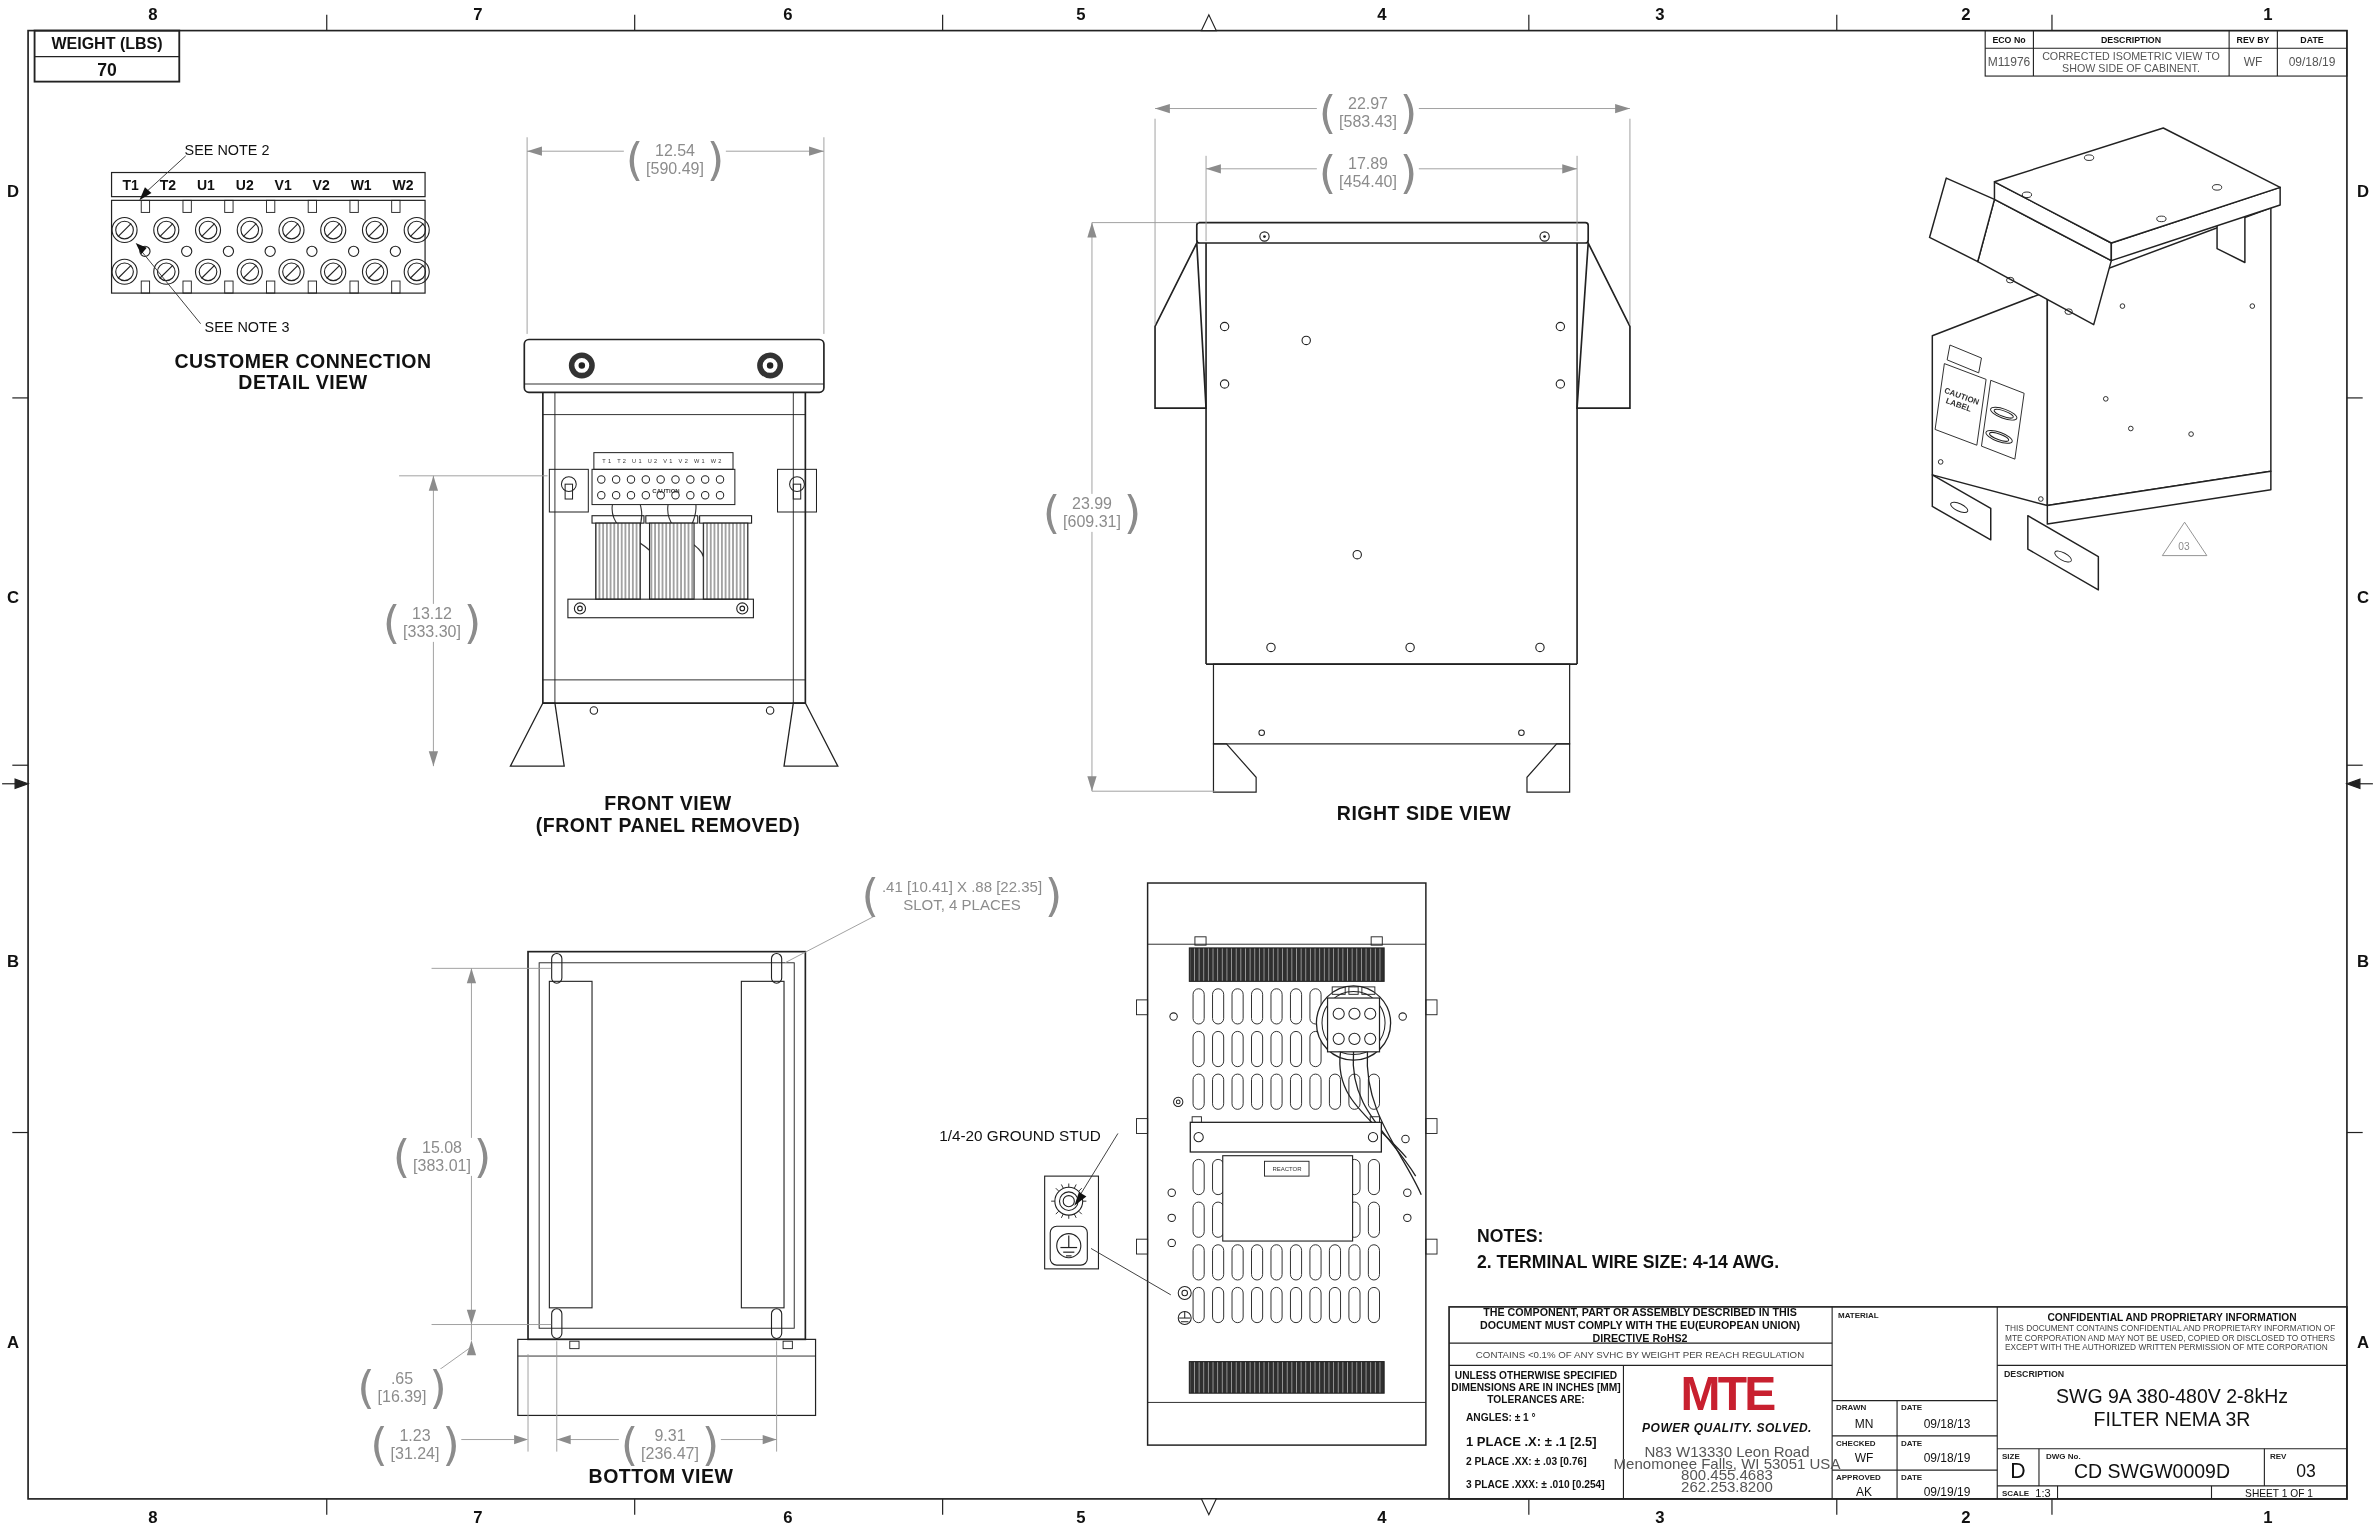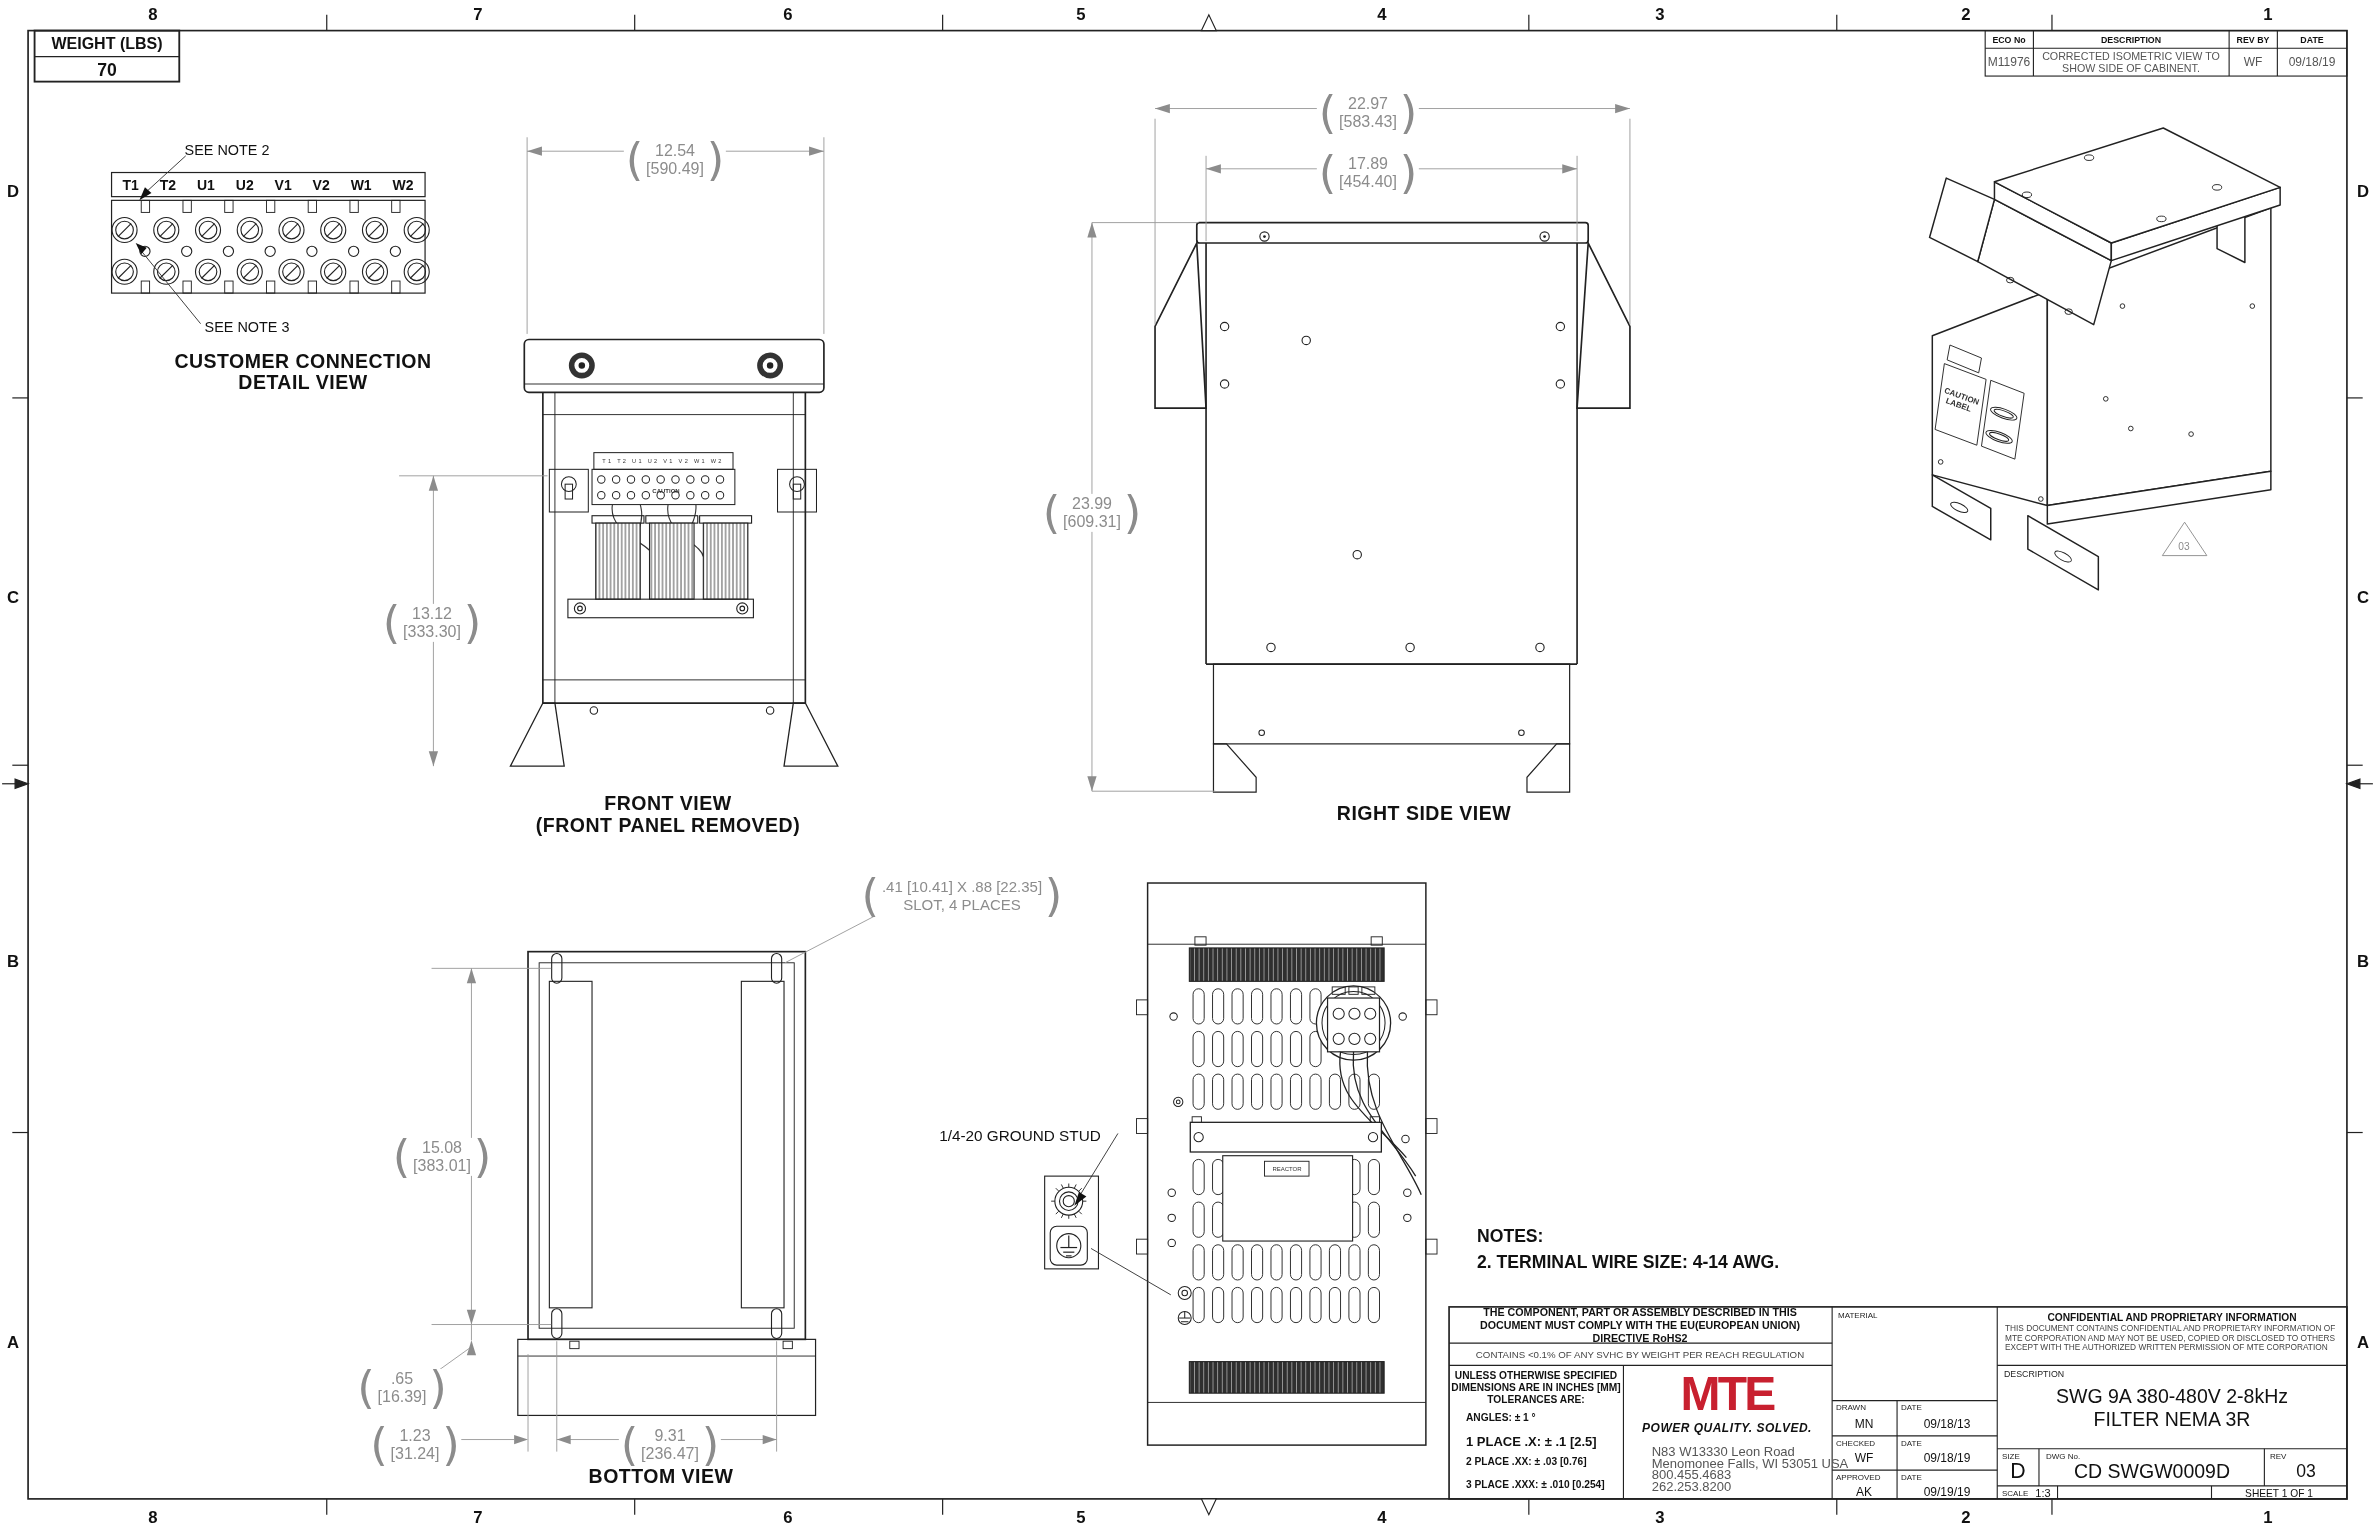--- a/index.html
+++ b/index.html
@@ -27,24 +27,24 @@
   .zone-left .zn:nth-child(4),.zone-right .zn:nth-child(4){top:1343px}
   .vtitle{font-size:19.5px;font-weight:bold;letter-spacing:0.5px;}
   .dim{position:absolute;transform:translate(-50%,-50%);display:flex;align-items:center;
        color:#8c8c8c;background:#fff;padding:0 1.9px;line-height:1;}
   .dim .p{font-size:45px;font-weight:400;font-family:"DejaVu Sans",sans-serif;line-height:.85;}
   .dim .vals{display:flex;flex-direction:column;align-items:center;font-size:16px;line-height:18.6px;padding:0 2.8px;}
   .terms{position:absolute;left:112px;top:173px;width:312px;height:23px;display:flex;
          align-items:center;justify-content:space-around;text-align:center;}
   .terms span{font-size:14px;font-weight:bold;}
   .notes{position:absolute;left:1477px;top:1223px;font-size:17.6px;font-weight:bold;line-height:26px;}
-  .lbl{position:absolute;font-size:8px;font-weight:normal;color:#222;}
+  .lbl{position:absolute;font-size:8px;font-weight:bold;color:#222;}
   .mte{color:#c8202f;font-weight:bold;font-size:48px;letter-spacing:-2.8px;
        font-family:"Liberation Sans",sans-serif;line-height:1;}
-  .addr{font-size:13px;color:#555;line-height:11.6px;font-weight:normal;margin-left:23px;}
+  .addr{font-size:15px;color:#555;line-height:11.6px;text-align:center;font-weight:normal;}
 </style>
 </head>
 <body>
 
 <div id="sheet">
 
 <svg class="lines" width="2375" height="1536" viewBox="0 0 2560 1656">
   <defs>
     <pattern id="hatchD" width="5" height="5" patternUnits="userSpaceOnUse">
       <rect width="5" height="5" fill="#2f2f2f"></rect>

